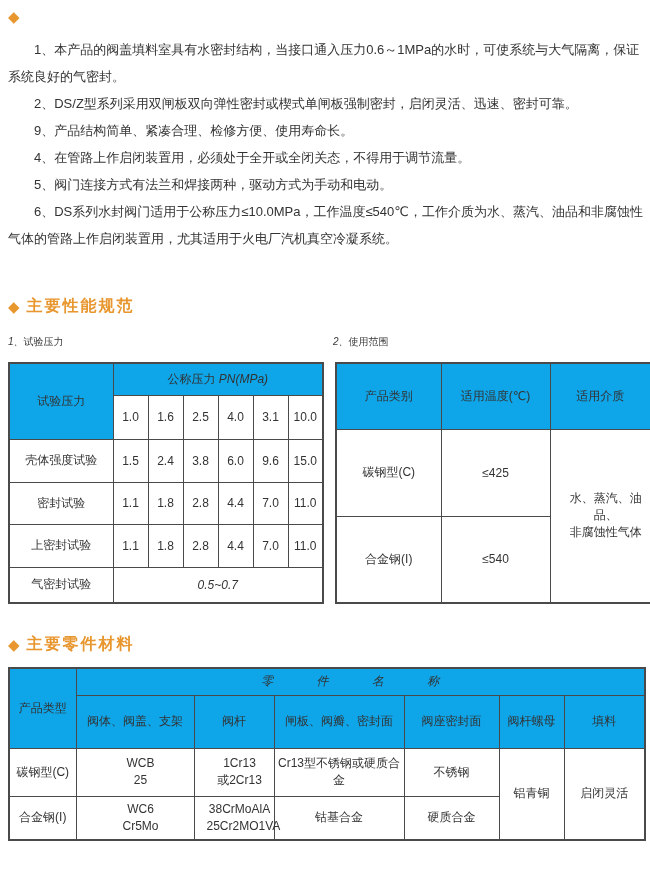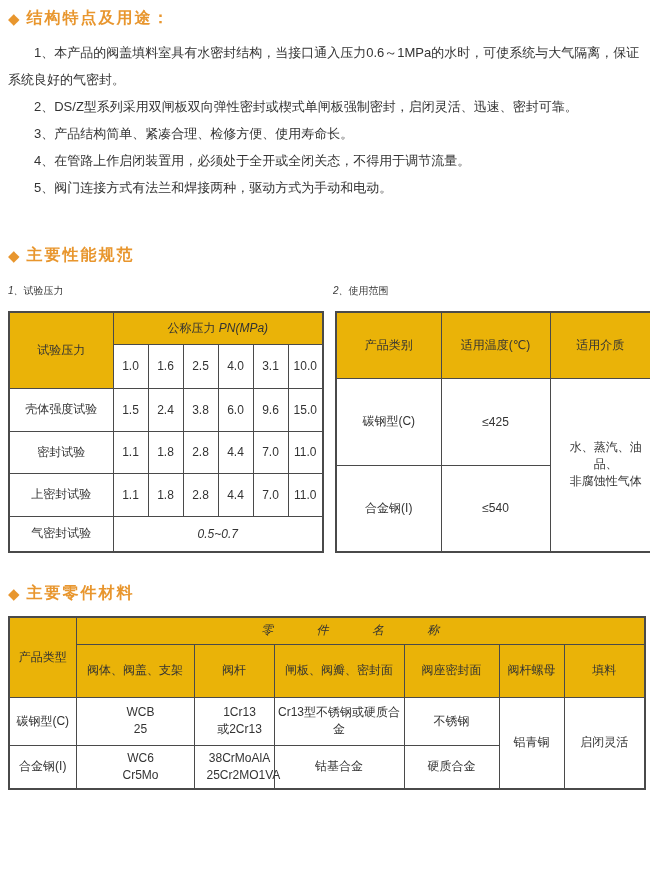--- a/index.html
+++ b/index.html
@@ -28,45 +28,45 @@
   .sub-labels { display: flex; margin-top: 44px; font-size: 10px; color: #3a3a3a; }
   .sub-labels .left { width: 325px; }
   .it { font-style: italic; }
 
   
   .tables-row { display: flex; margin-top: 13px; }
   table { border-collapse: collapse; table-layout: fixed; text-align: center; }
   table, th, td { border: 1px solid #4a4a4a; }
   table { border-width: 2px; }
   td, th { font-size: 12px; font-weight: normal; vertical-align: middle; padding: 1px; }
-  .gray { background: #eab308; }
+  .gray { background: #0ea5e9; }
   .pre { white-space: pre-line; line-height: 17px; padding-left: 12px; }
 
   .tp-table { width: 314px; }
   .usage-table { width: 315px; margin-left: 11px; }
   .mat-table { width: 636px; margin-top: 12px; }
   .mat-head { margin-top: 30px; }
   .ls-wide { letter-spacing: 20px; font-style: italic; }
 </style>
 </head>
 <body>
 
 <div class="page">
 
   <div class="sec-head">
     <span class="diamond">◆</span>
-    <span>结构特点及用途：</span>
   </div>
 
   <div class="features">
     <div class="feature-item">1、本产品的阀盖填料室具有水密封结构，当接口通入压力0.6～1MPa的水时，可使系统与大气隔离，保证系统良好的气密封。</div>
     <div class="feature-item">2、DS/Z型系列采用双闸板双向弹性密封或楔式单闸板强制密封，启闭灵活、迅速、密封可靠。</div>
-    <div class="feature-item">3、产品结构简单、紧凑合理、检修方便、使用寿命长。</div>
+    <div class="feature-item">9、产品结构简单、紧凑合理、检修方便、使用寿命长。</div>
     <div class="feature-item">4、在管路上作启闭装置用，必须处于全开或全闭关态，不得用于调节流量。</div>
     <div class="feature-item">5、阀门连接方式有法兰和焊接两种，驱动方式为手动和电动。</div>
+    <div class="feature-item">6、DS系列水封阀门适用于公称压力≤10.0MPa，工作温度≤540℃，工作介质为水、蒸汽、油品和非腐蚀性气体的管路上作启闭装置用，尤其适用于火电厂汽机真空冷凝系统。</div>
   </div>
 
   <div class="sec-head" style="margin-top:44px">
     <span class="diamond">◆</span>
     <span>主要性能规范</span>
   </div>
 
   <div class="sub-labels" style="margin-top:18px">
     <div class="left">
       <span class="it">1、</span><span>试验压力</span>

